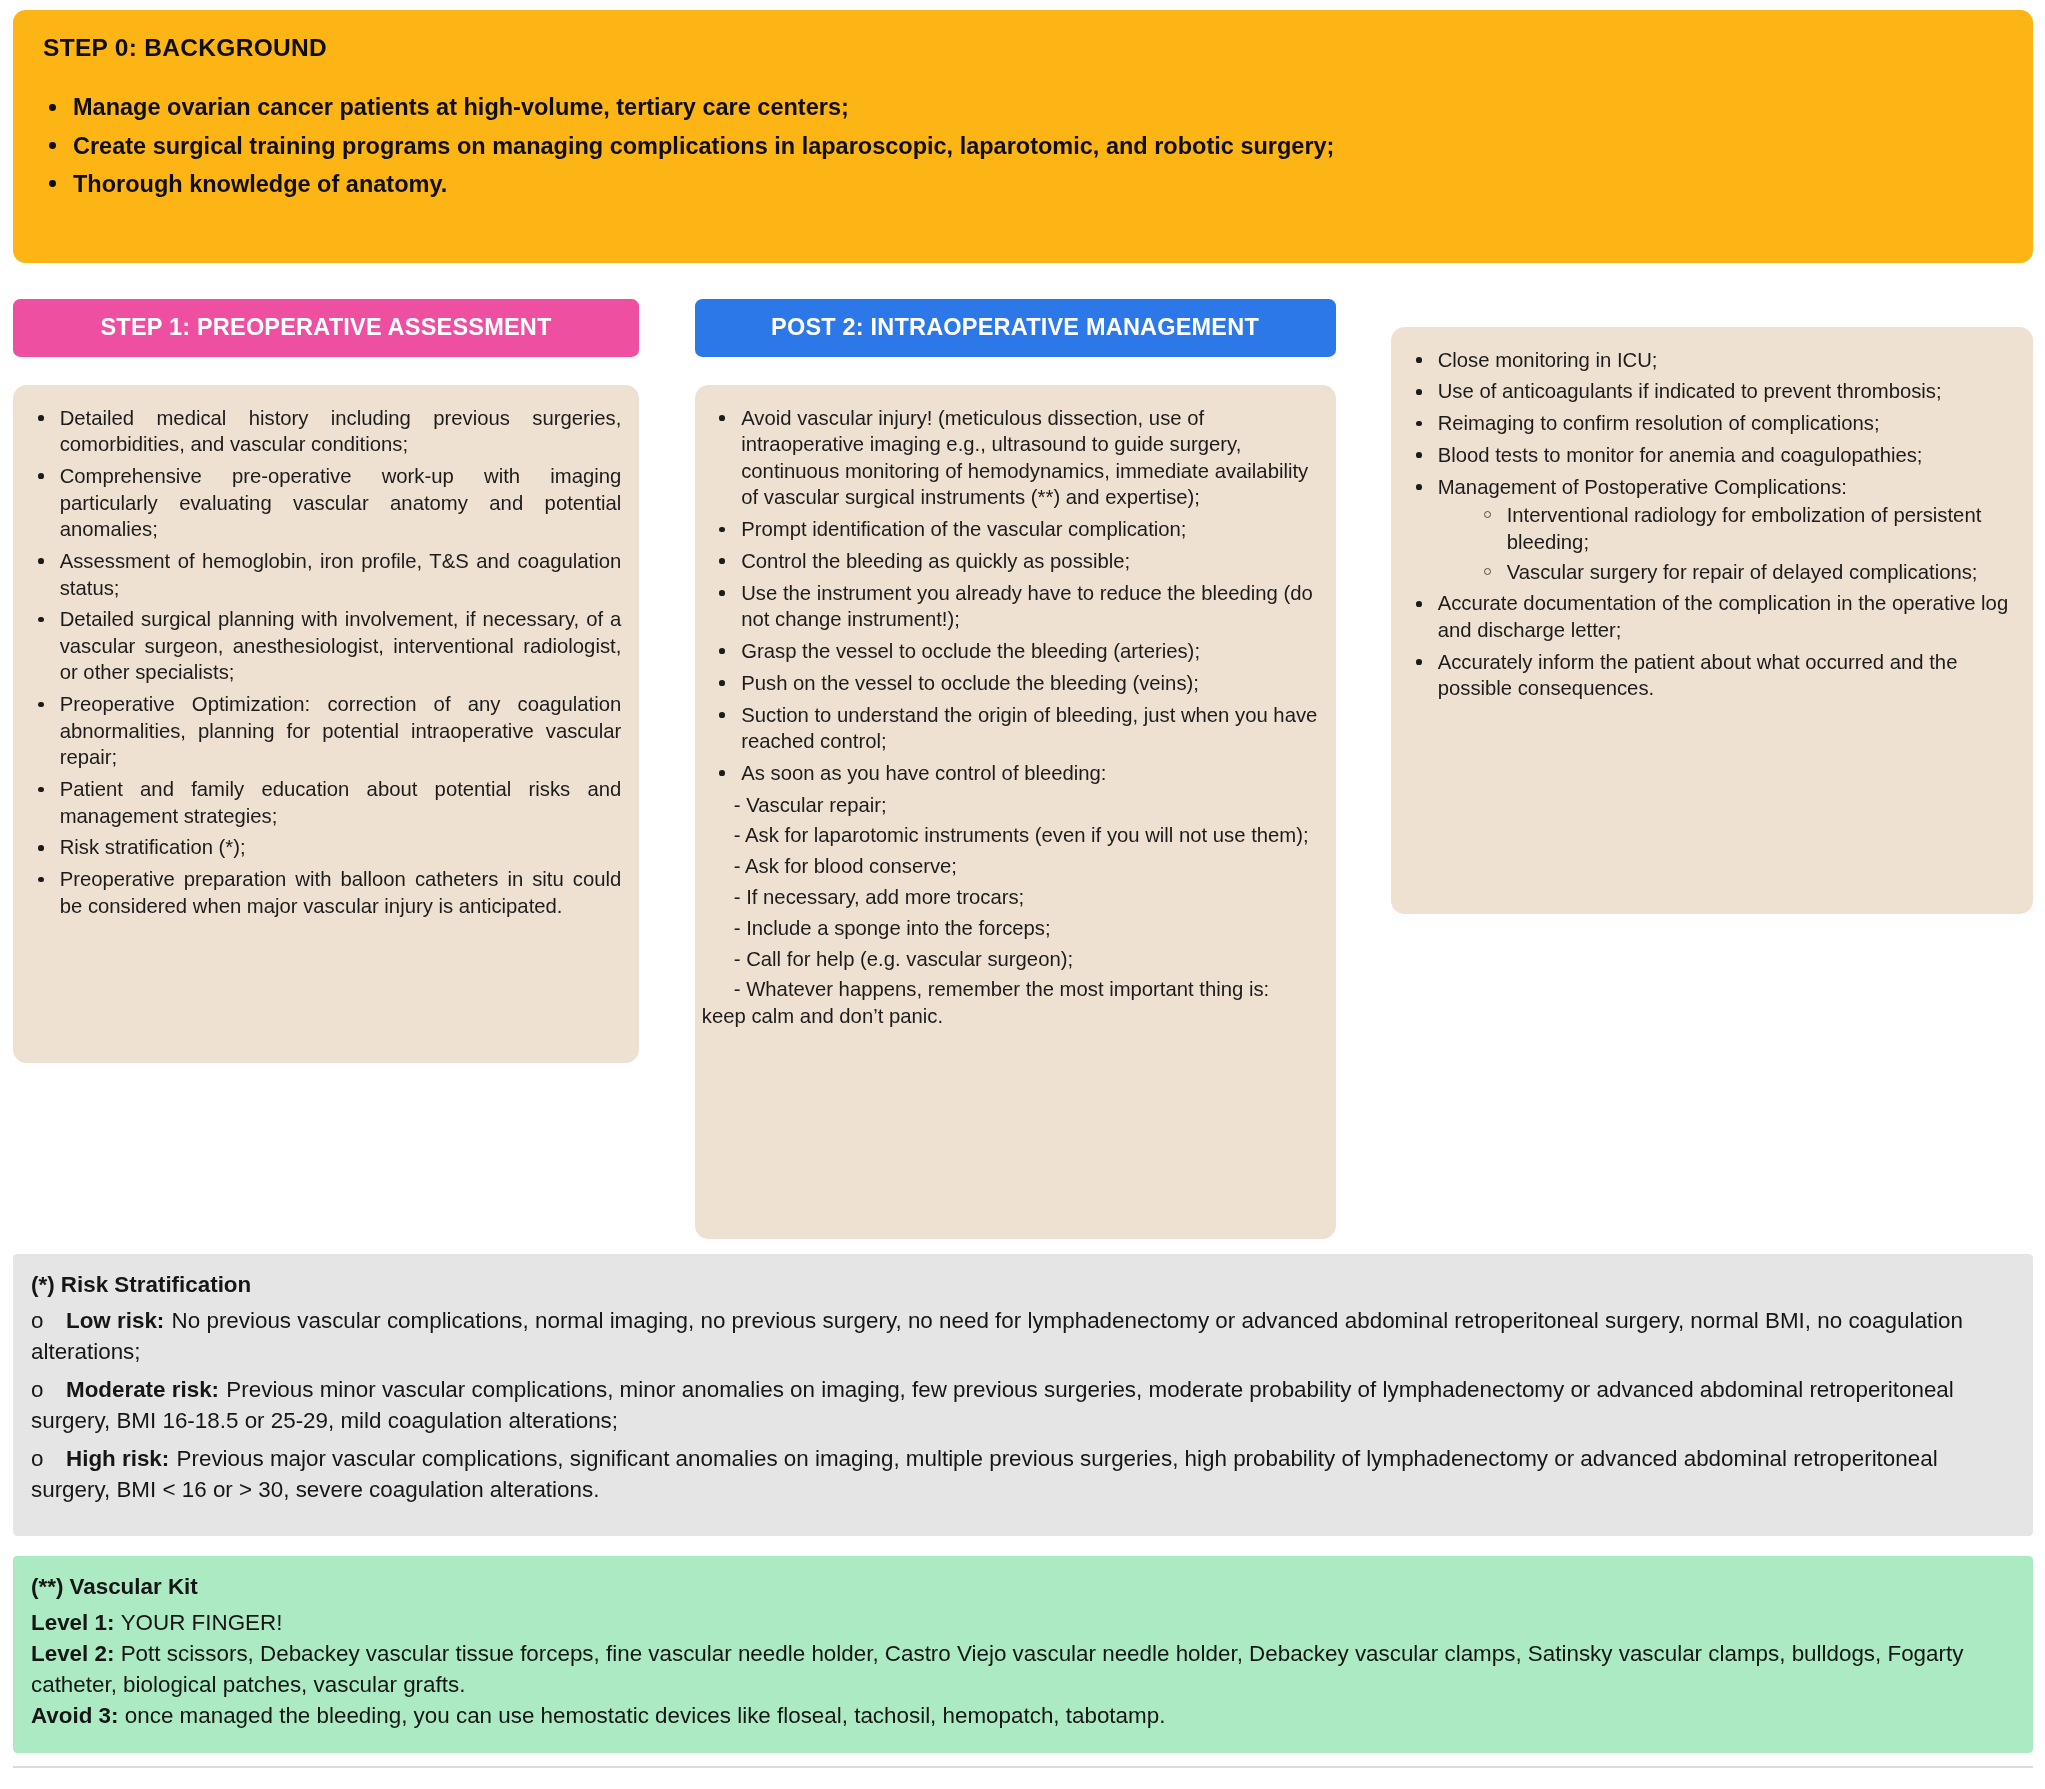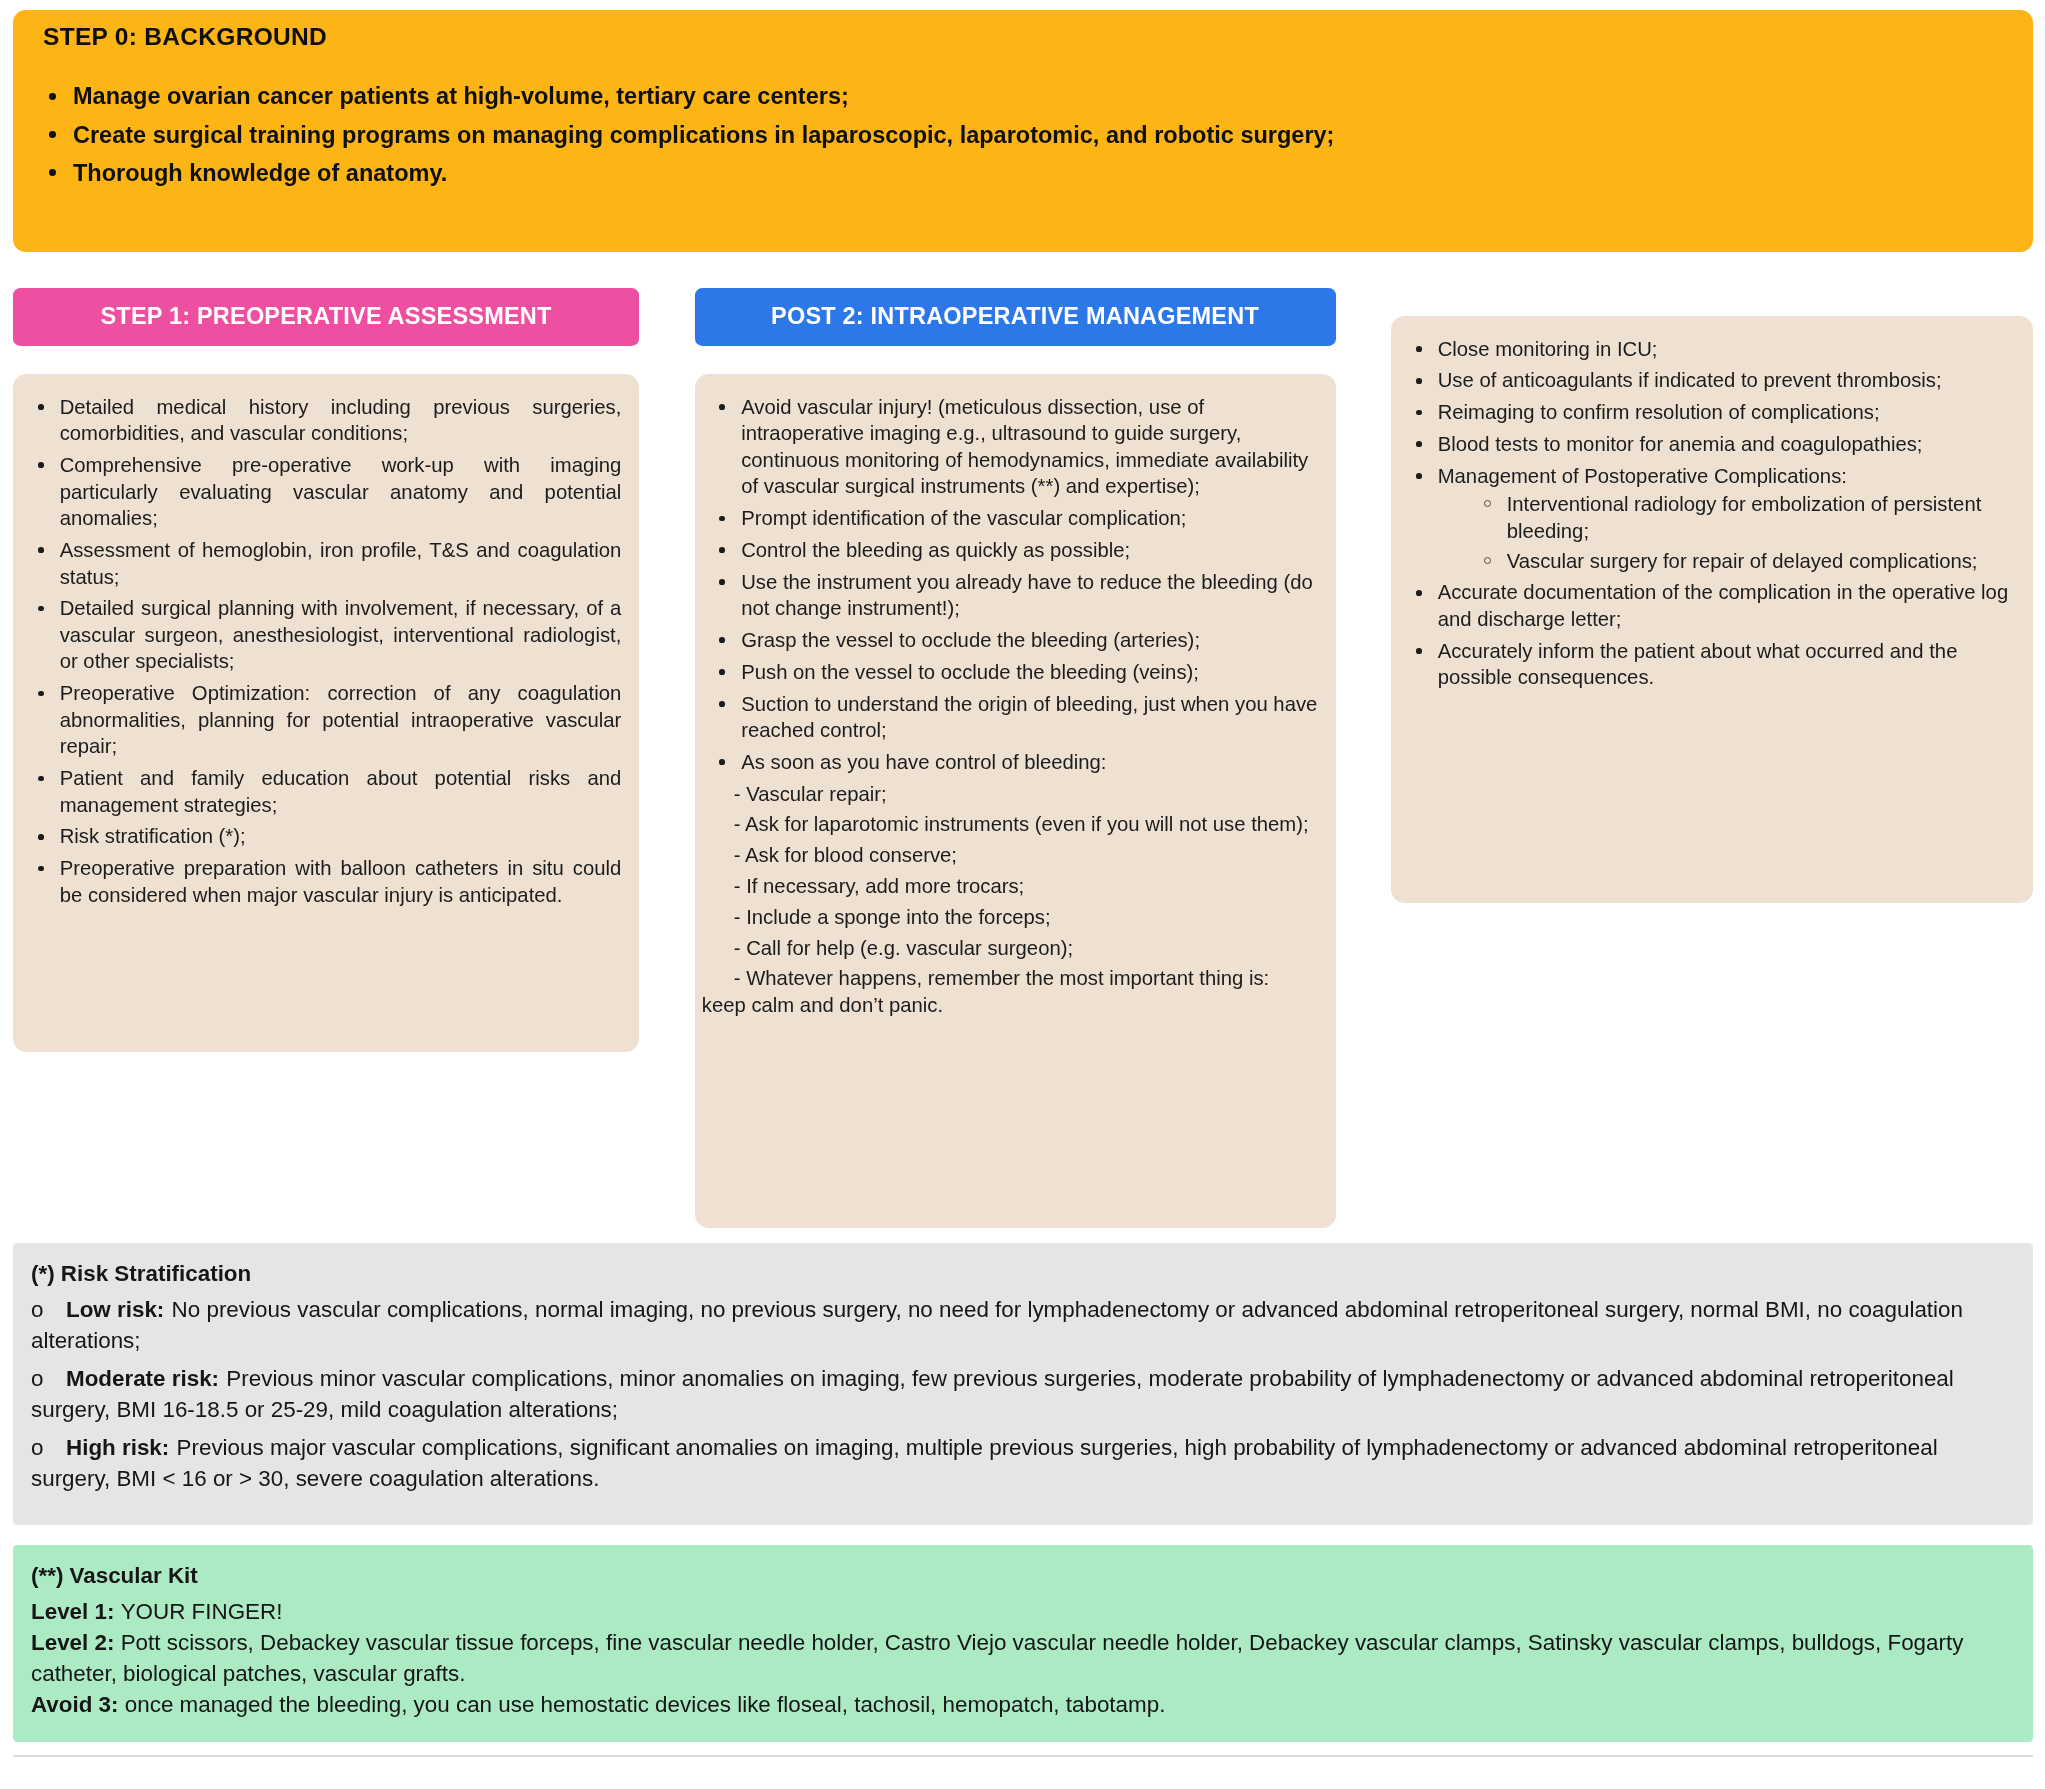--- a/index.html
+++ b/index.html
@@ -10,21 +10,21 @@
     padding: 10.4px 13px 15.6px 13px;
     font-family: "Liberation Sans", "DejaVu Sans", sans-serif;
     color: #1c1c1c;
     background: #ffffff;
   }
 
   
   .step0 {
     background: #FDB515;
     border-radius: 12.5px;
-    padding: 10px 30px 60px 30px;
+    padding: 21px 30px 60px 30px;
     box-sizing: border-box;
   }
   .step0-title {
     font-size: 24.5px;
     font-weight: 700;
     color: #0f0f0f;
     margin: 3.1px 0 26px 0;
     letter-spacing: 0.3px;
   }
   .step0-bullets { list-style: none; margin: 0; padding: 0; }

